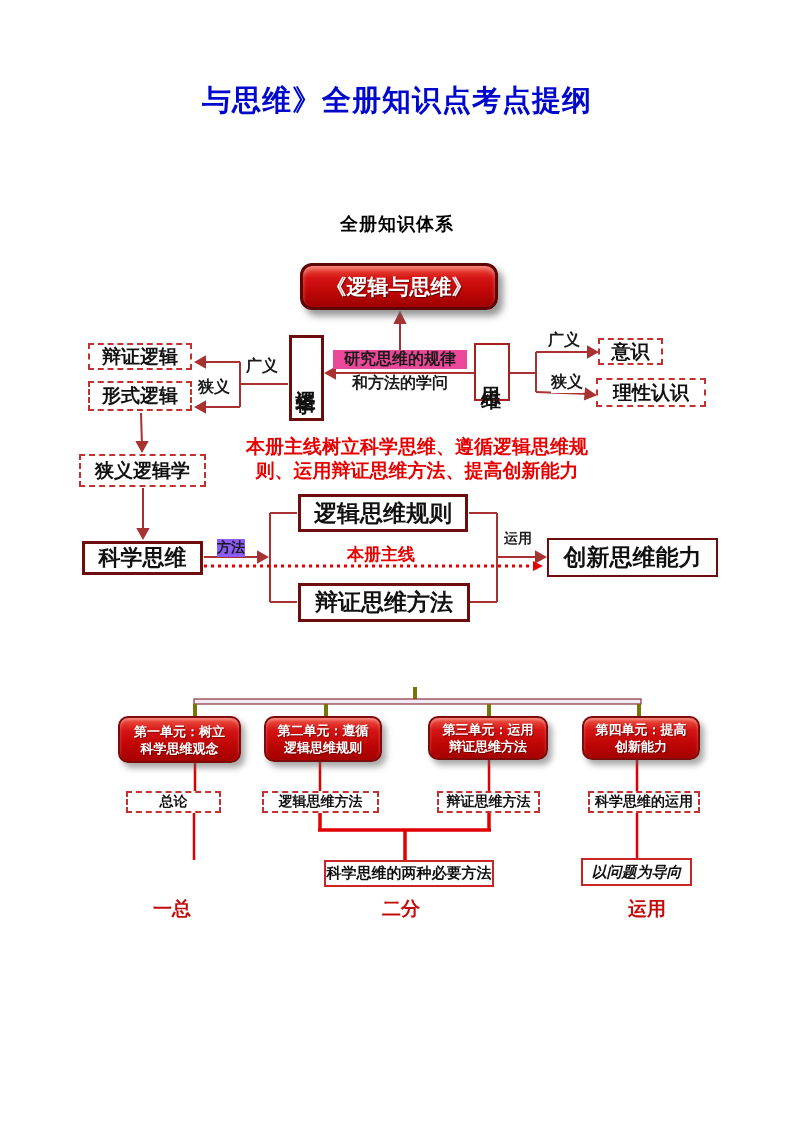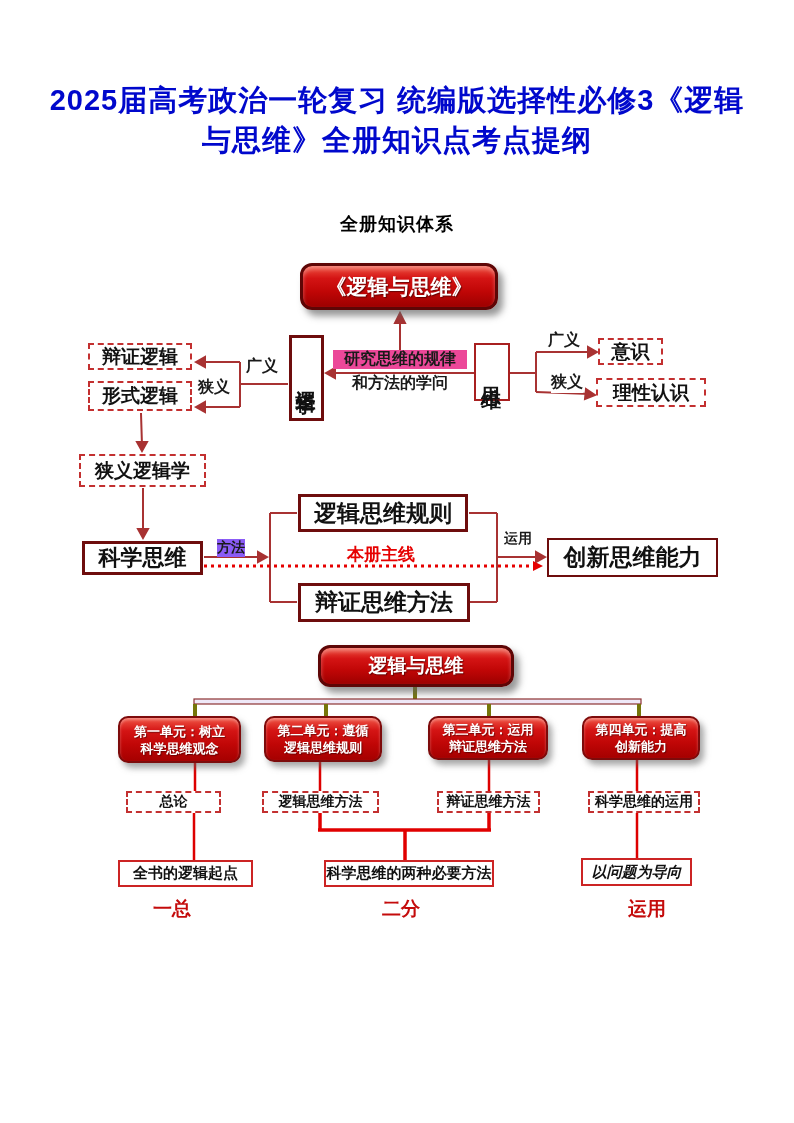--- a/index.html
+++ b/index.html
@@ -42,21 +42,20 @@
   .darkred-text{color:#c40b0b;font-weight:800;z-index:2;}
 
   svg.lines{position:absolute;left:0;top:0;z-index:1;}
 </style>
 </head>
 <body>
 
 <div class="page">
 
   <div class="abs title">
-    <div>2025届高考政治一轮复习 统编版选择性必修3《逻辑</div>
     <div>与思维》全册知识点考点提纲</div>
   </div>
   <div class="abs subtitle">全册知识体系</div>
 
   <svg class="lines" width="794" height="1123" viewBox="0 0 794 1123">
 
     <g stroke="#a83232" stroke-width="2" fill="#a83232">
 
       <g>
           <line x1="400" y1="352" x2="400" y2="318"></line>
@@ -176,22 +175,25 @@
   <div class="abs kai" style="left:246px;top:356px;font-size:16px;background:#fff;">广义</div>
   <div class="abs kai" style="left:198px;top:377px;font-size:16px;background:#fff;">狭义</div>
   <div class="abs kai" style="left:548px;top:330px;font-size:16px;background:#fff;">广义</div>
   <div class="abs kai" style="left:551px;top:372px;font-size:16px;background:#fff;">狭义</div>
   <div class="abs kai ctr" style="left:333px;top:350px;width:134px;height:19px;font-size:16px;background:#ec4899;">研究思维的规律</div>
   <div class="abs kai ctr" style="left:341px;top:374px;width:118px;height:19px;font-size:16px;background:#fff;">和方法的学问</div>
   <div class="abs kai" style="left:217px;top:539px;font-size:14px;background:#8b5cf6;">方法</div>
   <div class="abs kai" style="left:504px;top:530px;font-size:14px;background:#fff;">运用</div>
   <div class="abs redline-text" style="left:347px;top:543px;font-size:17px;">本册主线</div>
 
-
-  <div class="abs ctr redbtn" style="left:318px;top:645px;width:196px;height:42px;font-size:19px;">逻辑与思维</div>
+  <div class="abs redline-text" style="left:172px;top:435px;width:490px;text-align:center;font-size:19px;line-height:24px;">
+    <div>本册主线树立科学思维、遵循逻辑思维规</div>
+    <div>则、运用辩证思维方法、提高创新能力</div>
+  </div>
+
 
   <div class="abs ctr unitbox" style="left:118px;top:716px;width:123px;height:47px;">
     <div>
       <div>第一单元：树立</div>
       <div>科学思维观念</div>
     </div>
   </div>
   <div class="abs ctr unitbox" style="left:264px;top:716px;width:118px;height:46px;">
     <div>
       <div>第二单元：遵循</div>
@@ -209,21 +211,20 @@
       <div>第四单元：提高</div>
       <div>创新能力</div>
     </div>
   </div>
 
   <div class="abs ctr dashbox" style="left:126px;top:791px;width:95px;height:22px;font-size:14px;">总论</div>
   <div class="abs ctr dashbox" style="left:262px;top:791px;width:117px;height:22px;font-size:14px;">逻辑思维方法</div>
   <div class="abs ctr dashbox" style="left:437px;top:791px;width:103px;height:22px;font-size:14px;">辩证思维方法</div>
   <div class="abs ctr dashbox" style="left:588px;top:791px;width:112px;height:22px;font-size:14px;">科学思维的运用</div>
 
-  <div class="abs ctr thinbox" style="left:118px;top:860px;width:135px;height:27px;font-size:15px;">全书的逻辑起点</div>
   <div class="abs ctr thinbox" style="left:324px;top:860px;width:170px;height:27px;font-size:15px;">科学思维的两种必要方法</div>
   <div class="abs ctr thinbox" style="left:581px;top:858px;width:111px;height:28px;font-size:15px;font-style:italic;">以问题为导向</div>
 
   <div class="abs ctr darkred-text" style="left:142px;top:896px;width:60px;font-size:19px;">一总</div>
   <div class="abs ctr darkred-text" style="left:371px;top:896px;width:60px;font-size:19px;">二分</div>
   <div class="abs ctr darkred-text" style="left:617px;top:896px;width:60px;font-size:19px;">运用</div>
 
 
 </div>
 

